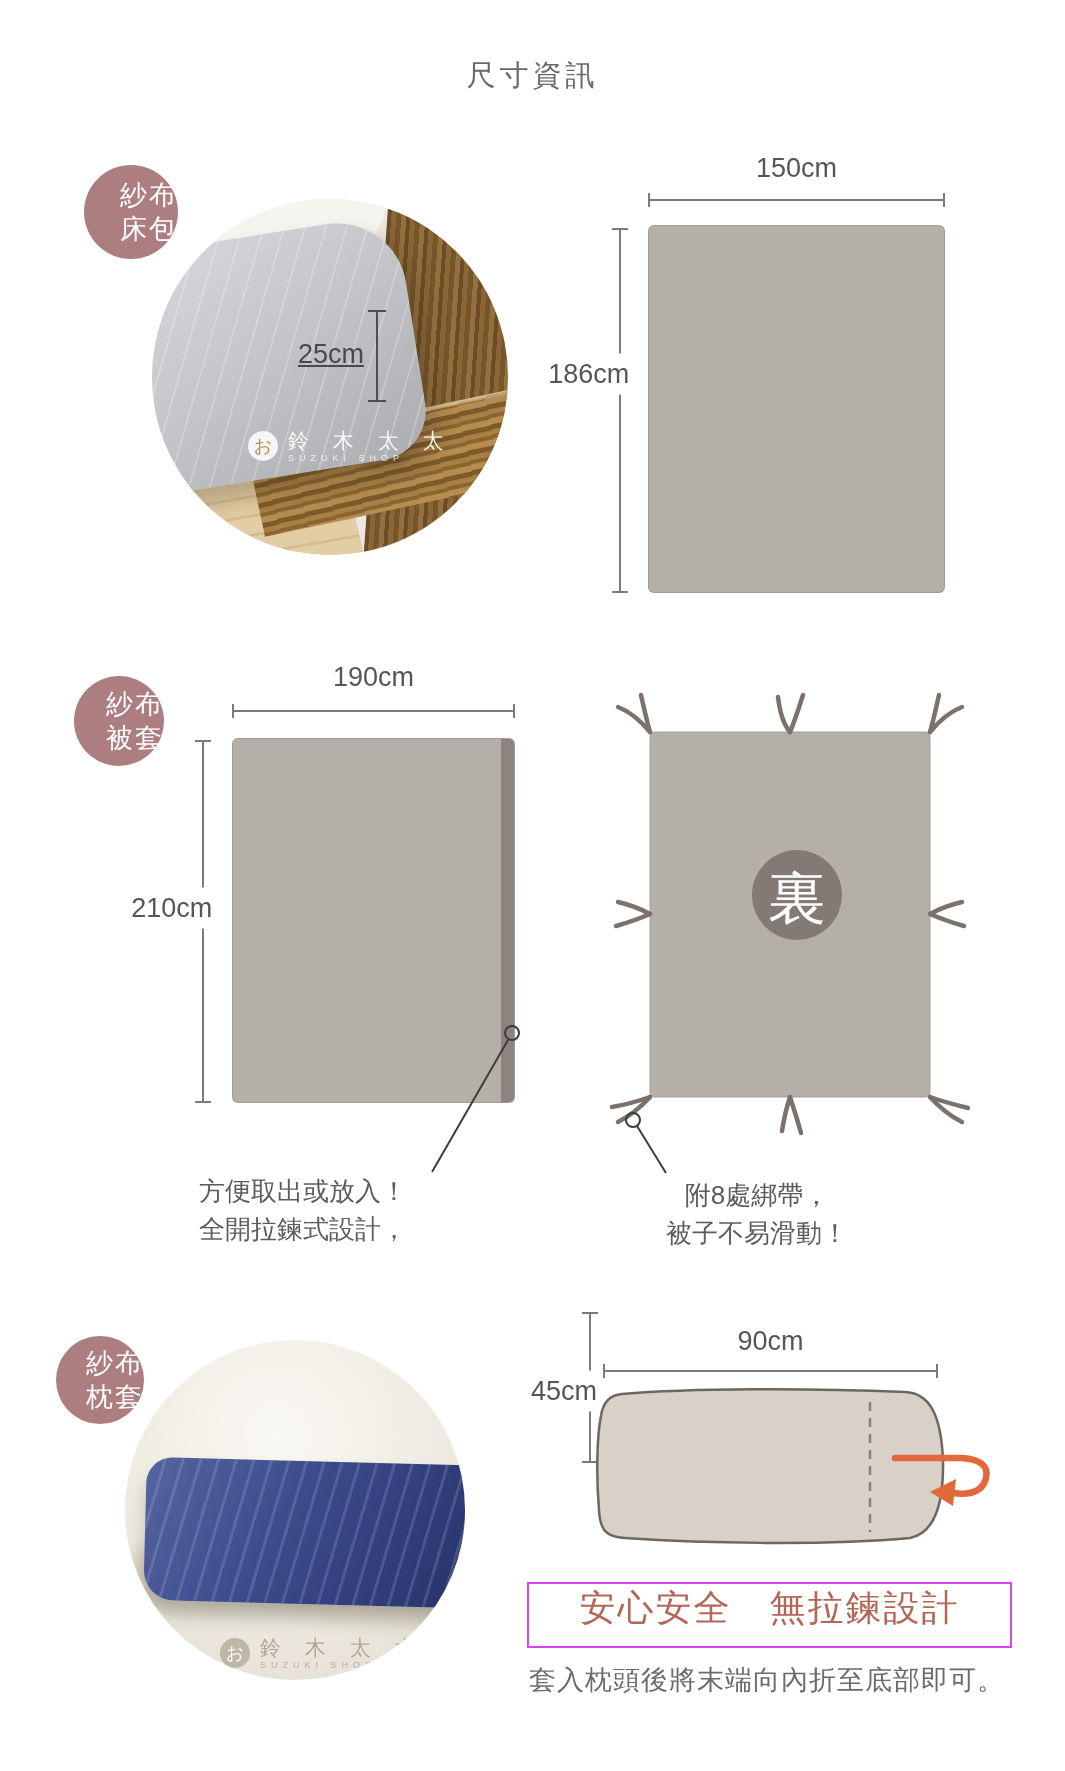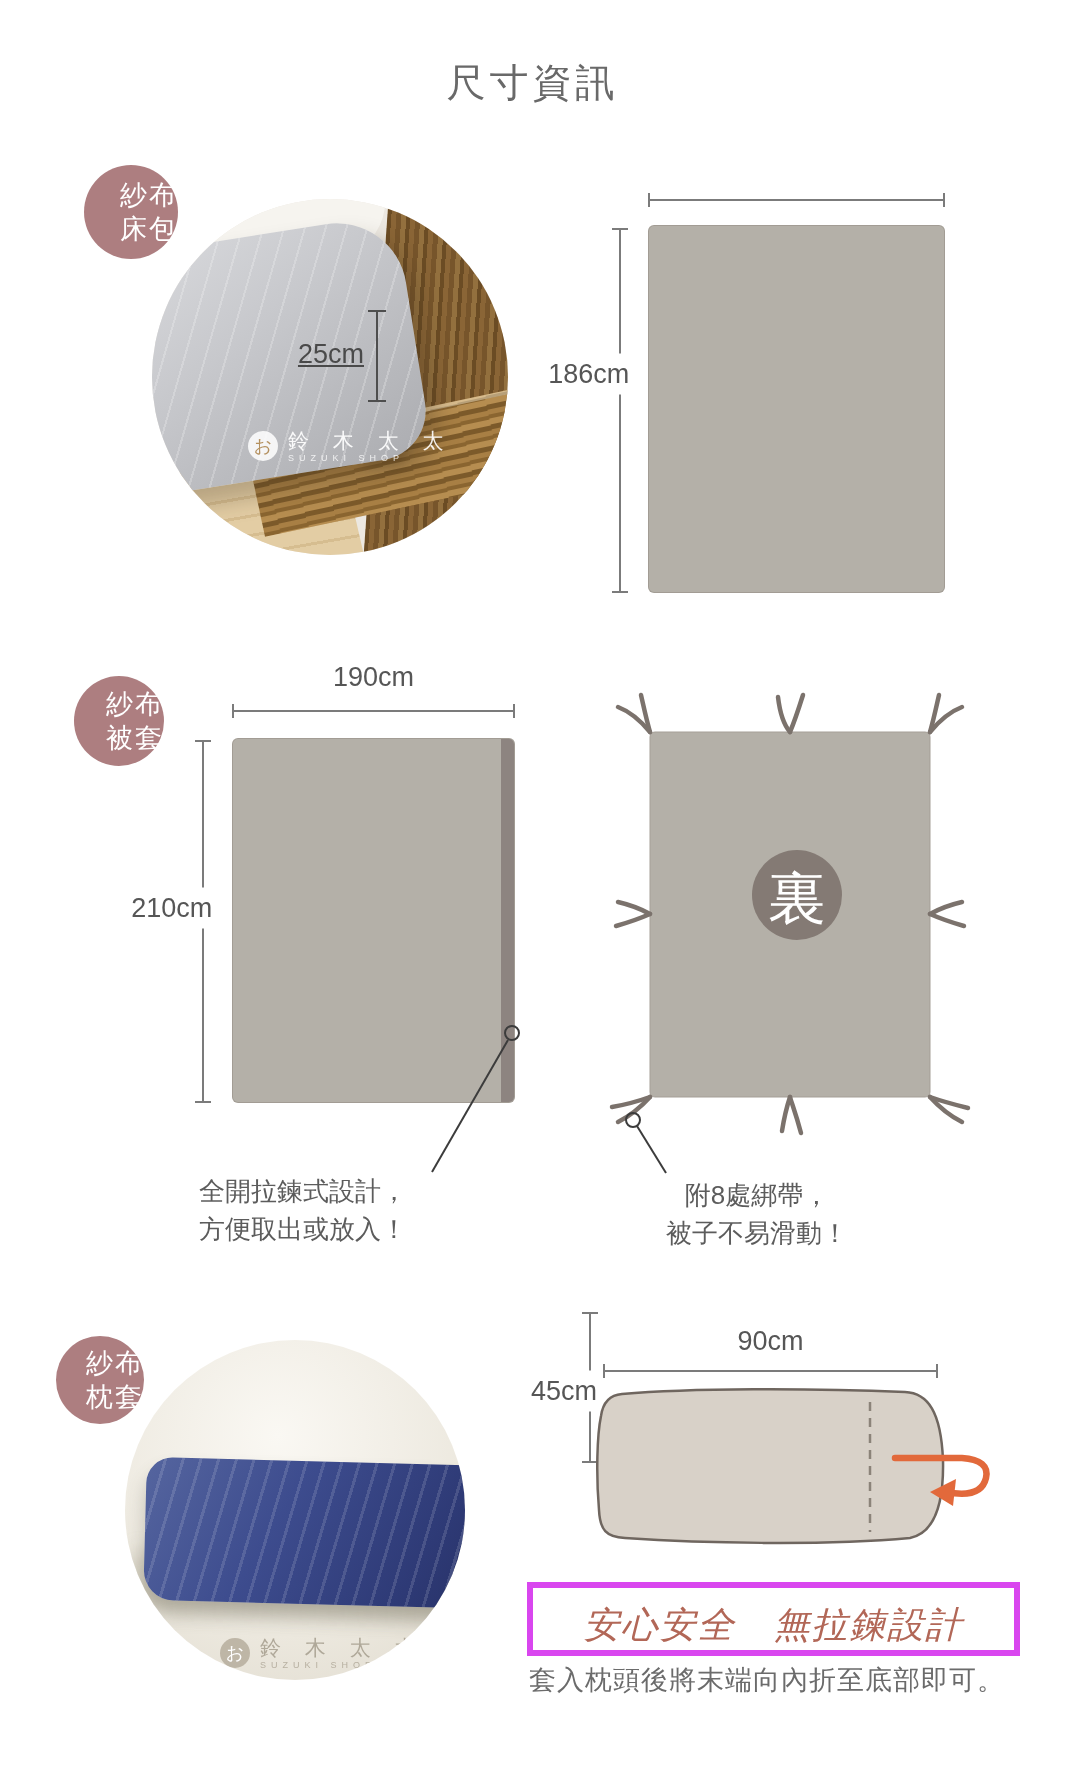--- a/index.html
+++ b/index.html
@@ -1,21 +1,21 @@
 <!DOCTYPE html>
 <html><head>
 <meta charset="utf-8">
 <style>
   html,body{margin:0;padding:0;background:#fff;}
   .canvas{position:relative;width:1065px;height:1771px;background:#fff;overflow:hidden;
           font-family:"Liberation Sans","DejaVu Sans",sans-serif;}
   .abs{position:absolute;}
 
   
-  .page-title{left:0;top:56px;width:1065px;text-align:center;font-size:39px;color:#696969;letter-spacing:4px;}
+  .page-title{left:0;top:56px;width:1065px;text-align:center;font-size:29px;color:#696969;letter-spacing:4px;}
 
   
   .badge{border-radius:50%;background:#ad7e80;color:#fff;display:flex;flex-direction:column;
          align-items:flex-end;justify-content:center;font-size:27px;line-height:34px;letter-spacing:2px;z-index:5;}
   .badge1{left:84px;top:165px;width:94px;height:94px;}
   .badge2{left:74px;top:676px;width:90px;height:90px;}
   .badge3{left:56px;top:1336px;width:88px;height:88px;}
 
   
   .hline{height:2px;background:#7b7b7b;}
@@ -73,22 +73,22 @@
   .wm-logo{width:30px;height:30px;border-radius:50%;display:flex;align-items:center;justify-content:center;
            font-size:18px;flex:0 0 auto;}
   .wm-name{font-size:21px;letter-spacing:9px;white-space:nowrap;line-height:24px;}
   .wm-sub{font-size:9px;letter-spacing:5px;white-space:nowrap;}
   .wm1 .wm-logo{background:rgba(255,255,255,.85);color:#b4905e;}
   .wm1 .wm-name{color:rgba(255,255,255,.92);} .wm1 .wm-sub{color:rgba(255,255,255,.8);}
   .wm2 .wm-logo{background:rgba(175,165,148,.75);color:#fff;}
   .wm2 .wm-name{color:rgba(160,152,136,.8);} .wm2 .wm-sub{color:rgba(170,162,146,.8);}
 
   
-  .safety-box{left:527px;top:1582px;width:481px;height:62px;border:6px solid #d946ef;
-      display:flex;align-items:flex-end;justify-content:center;font-style:italic;}
+  .safety-box{left:527px;top:1582px;width:481px;height:62px;border:2px solid #d946ef;
+      display:flex;align-items:flex-start;justify-content:center;}
   .safety-text{font-size:36px;color:#b26757;letter-spacing:2px;white-space:nowrap;}
   .caption{left:467px;top:1662px;width:600px;text-align:center;font-size:27px;color:#6b6b6b;letter-spacing:1px;}
 </style>
 </head>
 <body>
 
 <div class="canvas">
 
   <div class="abs page-title">尺寸資訊</div>
 
@@ -108,20 +108,21 @@
     <div class="abs ann-label" style="left:96px;top:140px;width:116px;text-decoration:underline;">25cm</div>
     <div class="abs wm wm1" style="left:96px;top:230px;">
       <span class="wm-logo">お</span>
       <span style="display:flex;flex-direction:column;">
         <span class="wm-name">鈴 木 太 太</span>
         <span class="wm-sub">SUZUKI SHOP</span>
       </span>
     </div>
   </div>
 
+  <div class="abs dim-label dim-top" style="left:648px;top:153px;width:297px;">150cm</div>
   <div class="abs hline" style="left:648px;top:199px;width:297px;"></div>
   <div class="abs vline" style="left:619px;top:228px;height:365px;">
     <span class="vlabel" style="top:40%;">186cm</span>
   </div>
   <div class="abs rect" style="left:648px;top:225px;width:297px;height:368px;"></div>
 
   <div class="abs badge badge2">
     <span>紗布</span>
     <span>被套</span>
   </div>
@@ -133,22 +134,22 @@
   </div>
   <div class="abs rect" style="left:232px;top:738px;width:283px;height:365px;">
     <div class="zipper-strip"></div>
   </div>
 
   <svg class="abs" style="left:424px;top:1024px;" width="100" height="155" viewBox="0 0 100 155">
     <circle cx="88" cy="9" r="7" fill="none" stroke="#3c3c3c" stroke-width="2"></circle>
     <line x1="84" y1="16" x2="8" y2="148" stroke="#3c3c3c" stroke-width="2"></line>
   </svg>
   <div class="abs callout" style="left:162px;top:1172px;width:282px;">
+    <div>方便取出或放入！</div>
     <div>全開拉鍊式設計，</div>
-    <div>方便取出或放入！</div>
   </div>
 
   <svg class="abs" style="left:600px;top:678px;" width="410" height="478" viewBox="0 0 410 478">
     <rect x="50" y="54" width="280" height="365" rx="5" fill="#b4b0a8" stroke="#a59f97" stroke-width="1"></rect>
     <g stroke="#7b726c" stroke-width="4.5" fill="none" stroke-linecap="round">
       <path d="M 50 54 C 40 42 31 34 18 29"></path>
       <path d="M 50 54 C 46 40 44 30 41 17"></path>
       <path d="M 178 19 C 180 36 184 47 190 54"></path>
       <path d="M 203 17 C 197 36 193 47 190 54"></path>
       <path d="M 330 54 C 340 42 349 34 362 29"></path>

